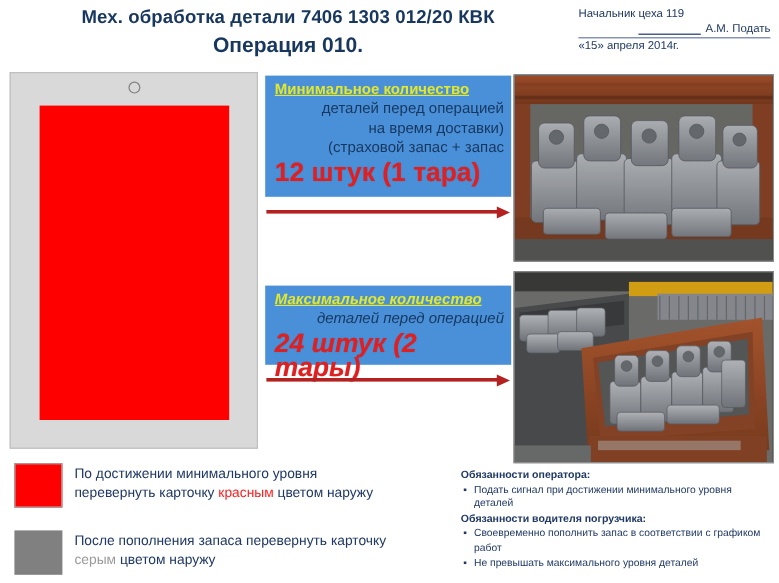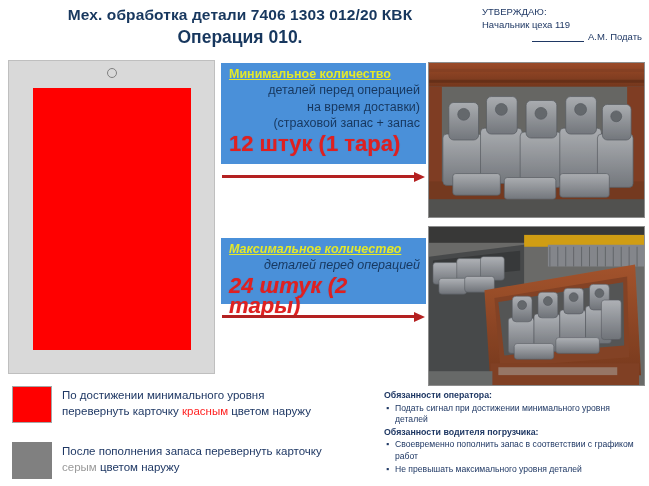--- a/index.html
+++ b/index.html
@@ -218,25 +218,25 @@
 </head>
 <body>
 
 <div id="header">
   <div id="title-block">
     <div id="title-line1">Мех. обработка детали 7406 1303 012/20 КВК</div>
     <div id="title-line2">Операция 010.</div>
   </div>
 
   <div id="approval-block">
-    <div class="ap-row">УТВЕРЖДАЮ:</div>
     <div class="ap-row">Начальник цеха  119</div>
     <div class="ap-row" id="approval-line2">
       <span id="approval-sig-rule"></span><span>А.М. Подать</span>
     </div>
+    <div class="ap-row" id="approval-line3">«15» апреля 2014г.</div>
   </div>
 </div>
 
 <div id="placard">
   <div id="placard-hole"></div>
   <div id="placard-face"></div>
 </div>
 
 <div class="info-panel" id="panel-min">
   <div class="panel-heading">Минимальное  количество</div>

